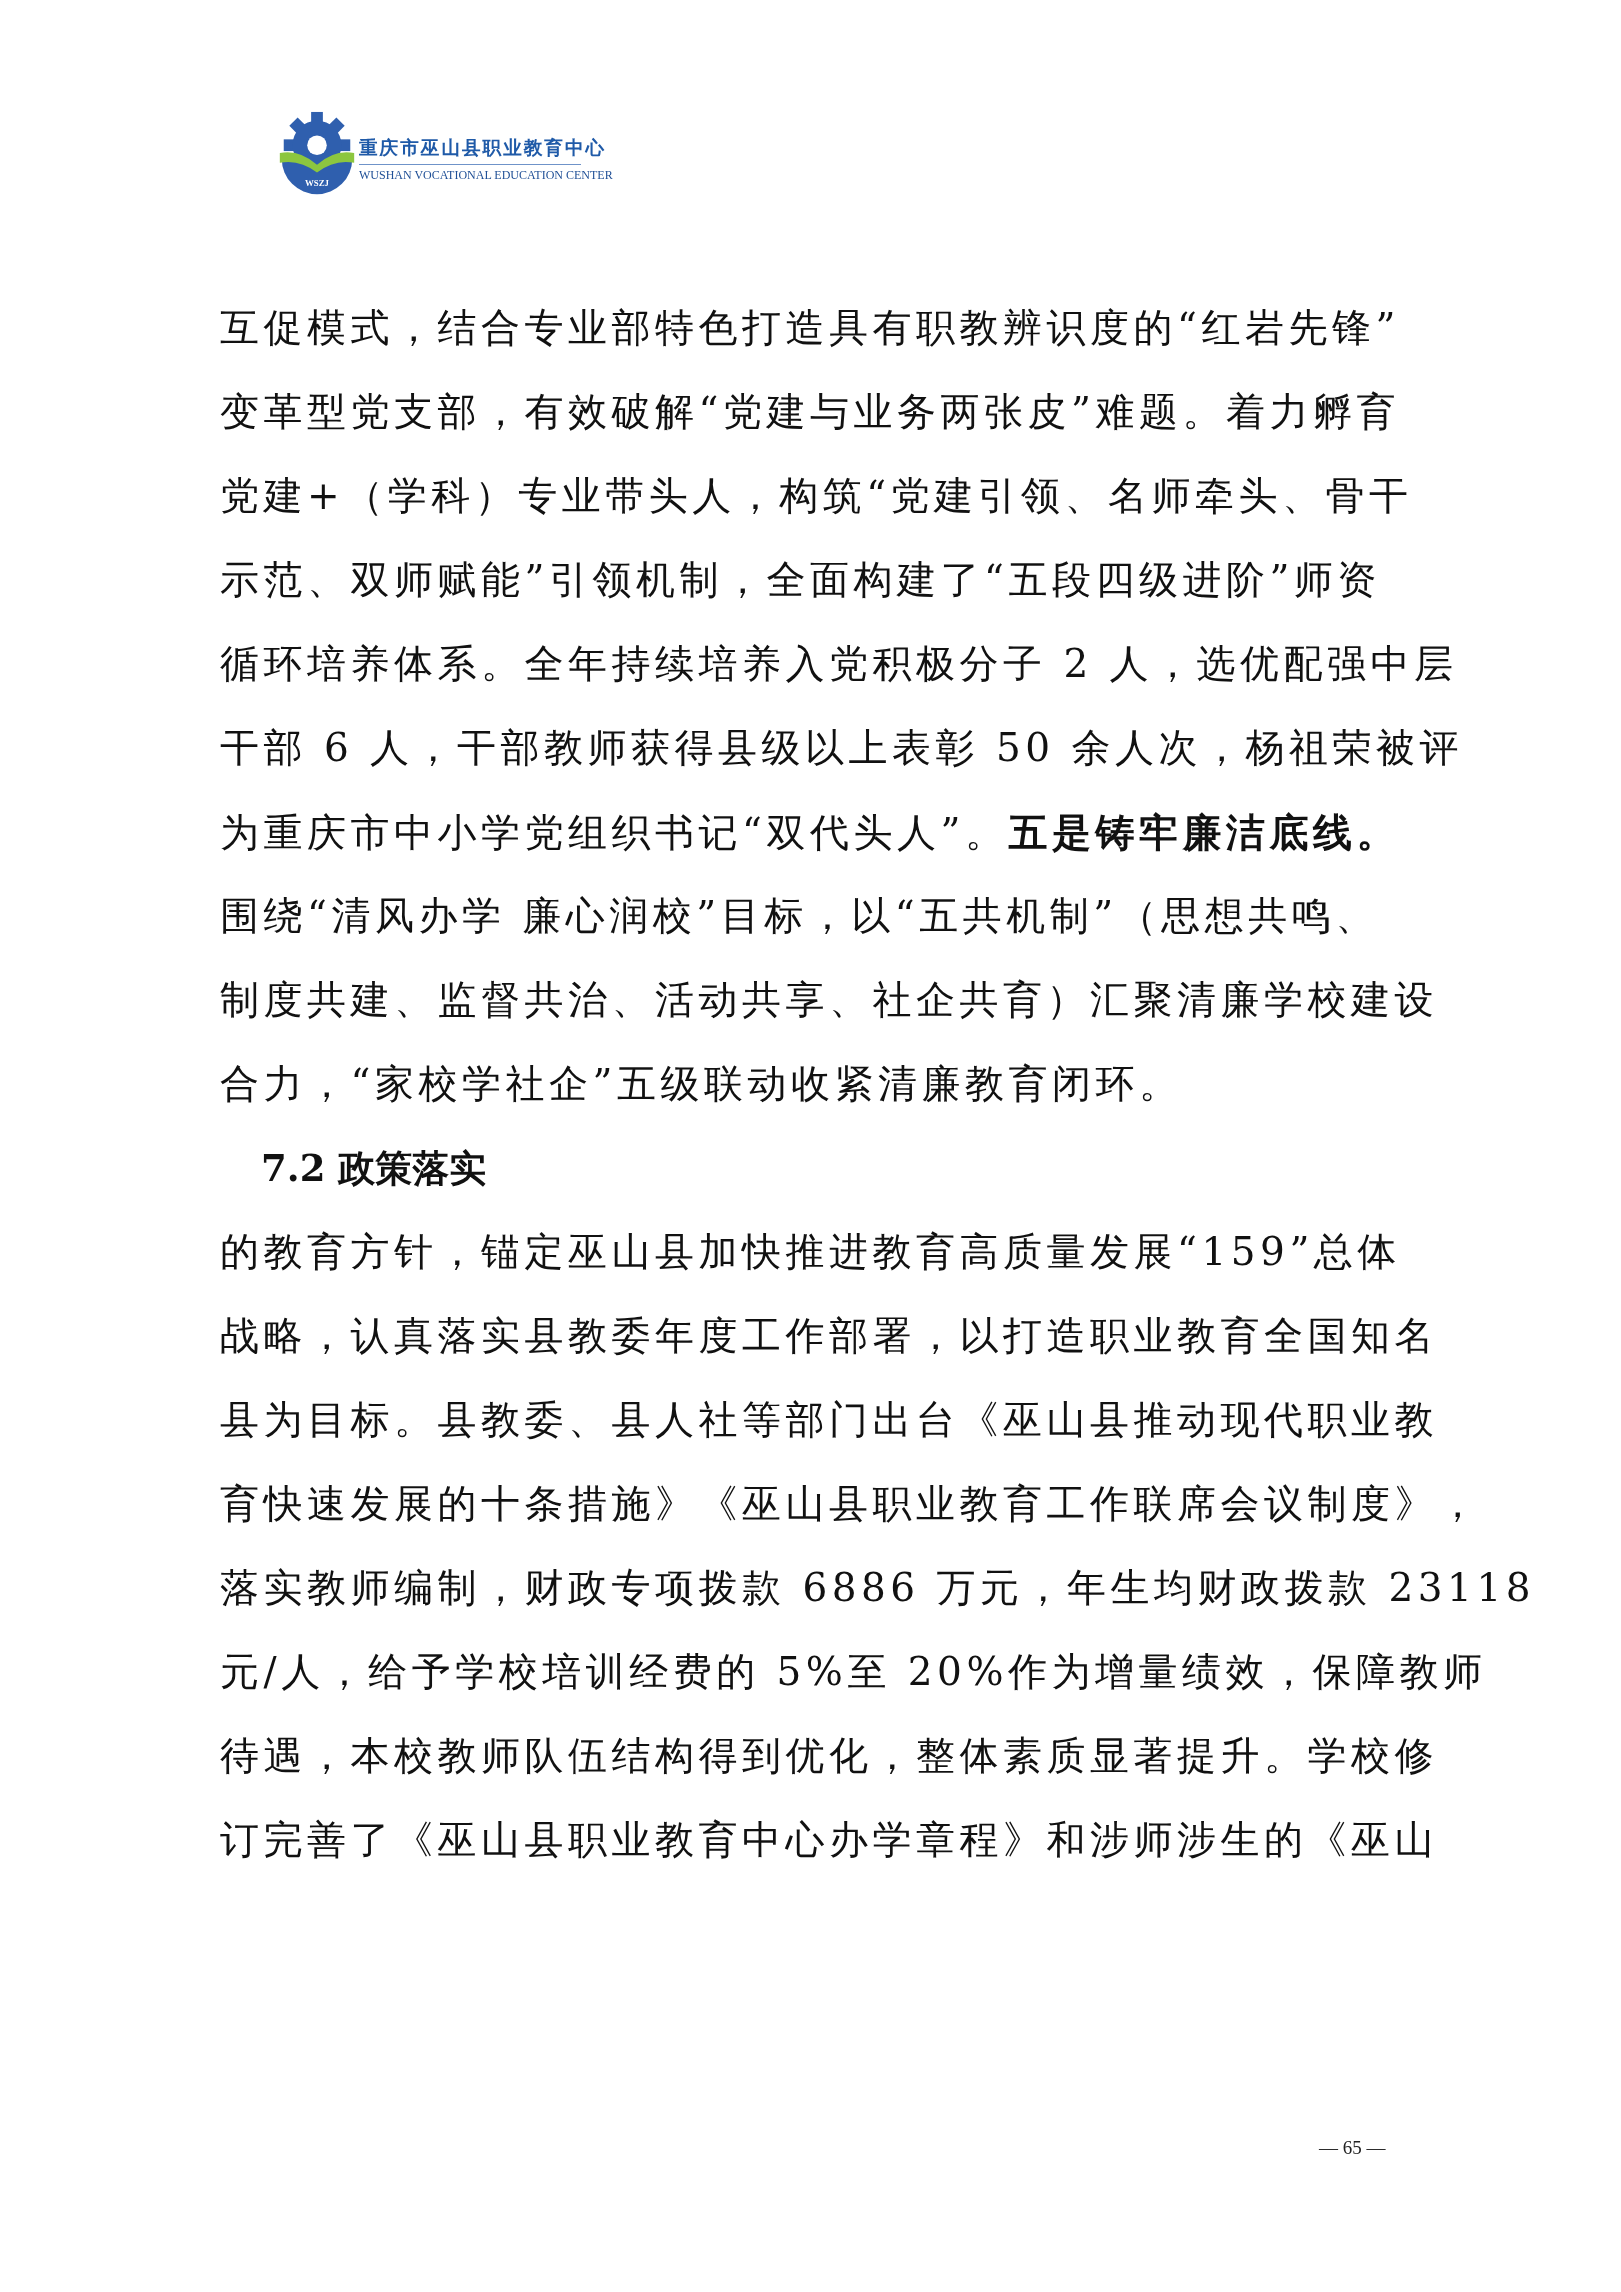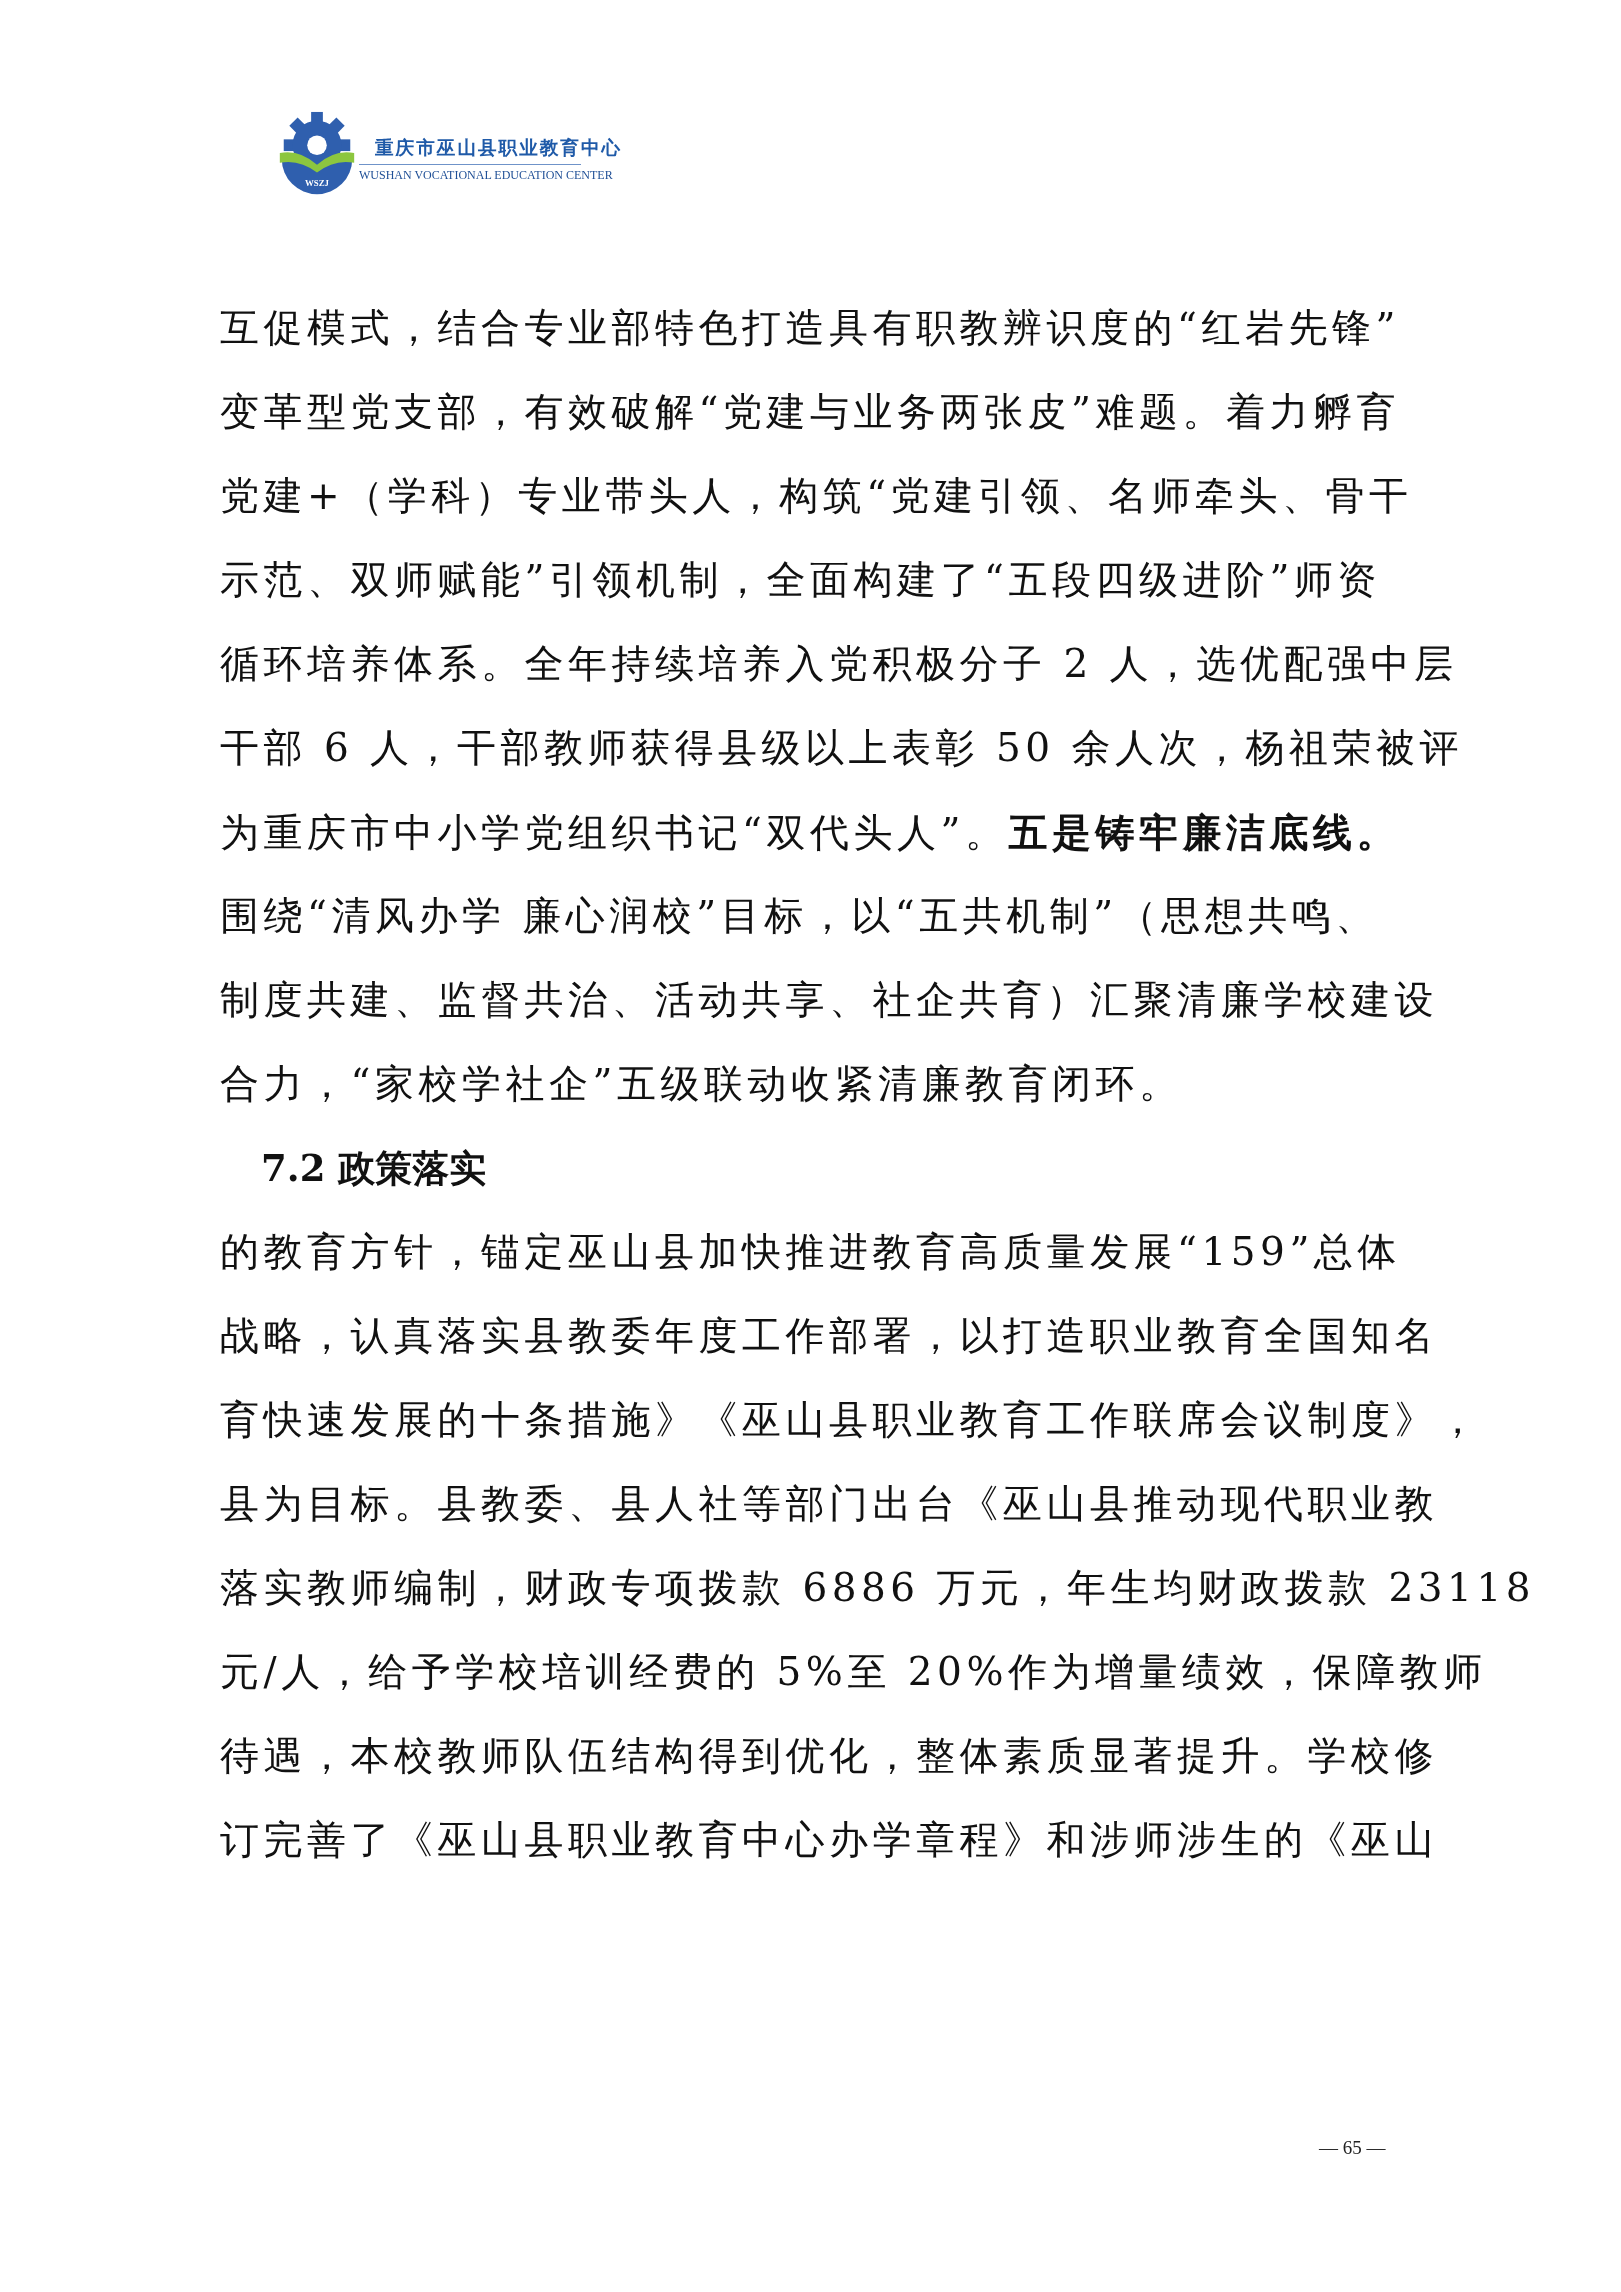--- a/index.html
+++ b/index.html
@@ -35,21 +35,20 @@
     top: 135px;
     width: 225px;
   }
   .logo-cn {
     font-family: Liberation Mono, monospace;
     font-size: 18.6px;
     font-weight: bold;
     color: #1f5aa8;
     letter-spacing: 2px;
     white-space: nowrap;
-    margin-left: 16px;
   }
   .logo-rule {
     height: 1px;
     background: #6f93c9;
     margin: 2.9px 0 2.9px 0;
     width: 222px;
   }
   .logo-en {
     font-family: "Liberation Serif", serif;
     font-size: 12px;
@@ -145,22 +144,22 @@
     <span>为重庆市中小学党组织书记“双代头人”。</span><span class="bold">五是铸牢廉洁底线。</span>
   </div>
   <div class="line">围绕“清风办学 廉心润校”目标，以“五共机制”（思想共鸣、</div>
   <div class="line">制度共建、监督共治、活动共享、社企共育）汇聚清廉学校建设</div>
   <div class="line">合力，“家校学社企”五级联动收紧清廉教育闭环。</div>
 
   <div class="section-heading">7.2 政策落实</div>
 
   <div class="line">的教育方针，锚定巫山县加快推进教育高质量发展“159”总体</div>
   <div class="line">战略，认真落实县教委年度工作部署，以打造职业教育全国知名</div>
+  <div class="line">县为目标。县教委、县人社等部门出台《巫山县推动现代职业教</div>
   <div class="line">育快速发展的十条措施》《巫山县职业教育工作联席会议制度》，</div>
-  <div class="line">县为目标。县教委、县人社等部门出台《巫山县推动现代职业教</div>
   <div class="line">落实教师编制，财政专项拨款 6886 万元，年生均财政拨款 23118</div>
   <div class="line">元/人，给予学校培训经费的 5%至 20%作为增量绩效，保障教师</div>
   <div class="line">待遇，本校教师队伍结构得到优化，整体素质显著提升。学校修</div>
   <div class="line">订完善了《巫山县职业教育中心办学章程》和涉师涉生的《巫山</div>
 </div>
 
 <div class="page-number">— 65 —</div>
 
 
 </body></html>

